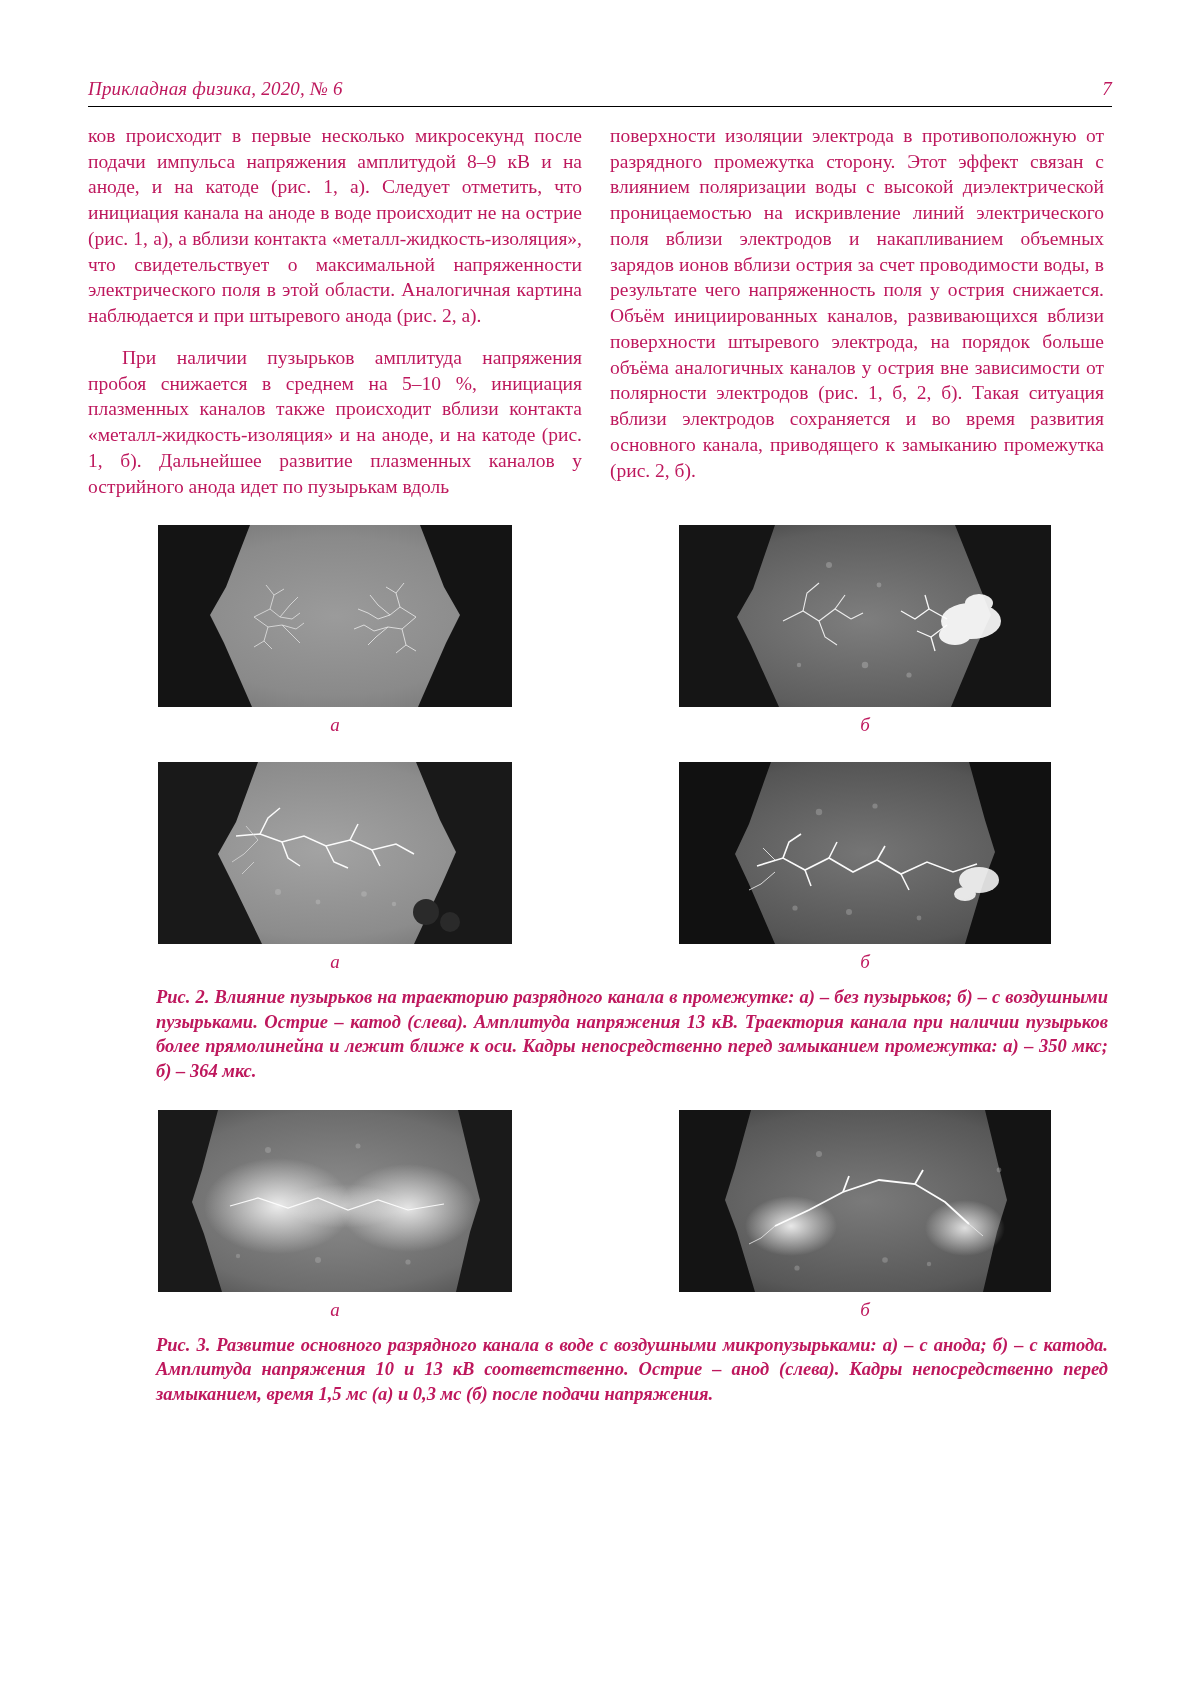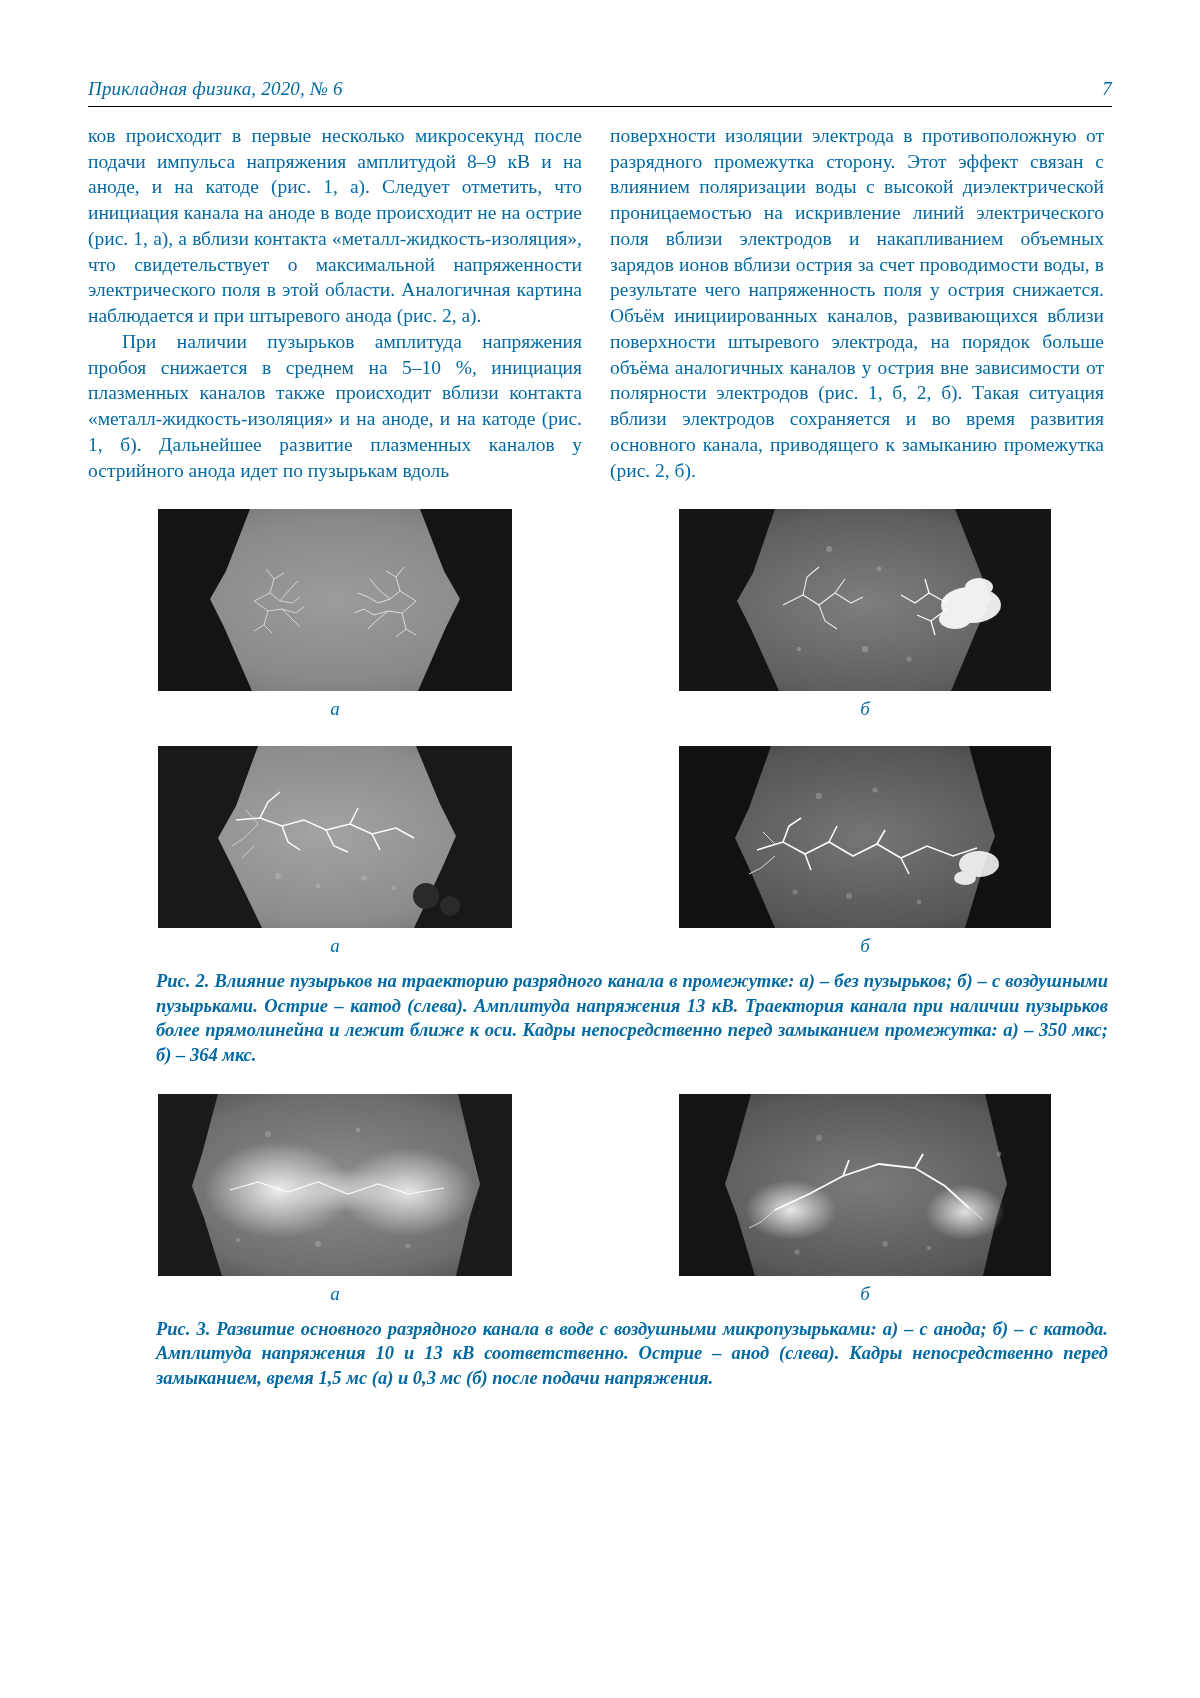--- a/index.html
+++ b/index.html
@@ -6,21 +6,21 @@
     margin: 0;
     padding: 0;
     background: #ffffff;
   }
   .page {
     position: relative;
     width: 1200px;
     height: 1698px;
     background: #ffffff;
     font-family: "Liberation Serif", serif;
-    color: #0369a1;
+    color: #be185d;
     box-sizing: border-box;
     padding: 0;
     overflow: hidden;
   }
   .content {
     position: absolute;
     left: 88px;
     top: 78px;
     width: 1024px;
   }
@@ -58,21 +58,21 @@
     text-justify: inter-word;
     hyphens: manual;
   }
   .col p {
     margin: 0;
   }
   .col p.indent {
     text-indent: 34px;
   }
   .col p + p {
-    margin-top: 0;
+    margin-top: 16px;
   }
   
   .figblock {
     margin-top: 26px;
   }
   .figrow {
     display: flex;
     justify-content: space-between;
     align-items: flex-start;
   }

